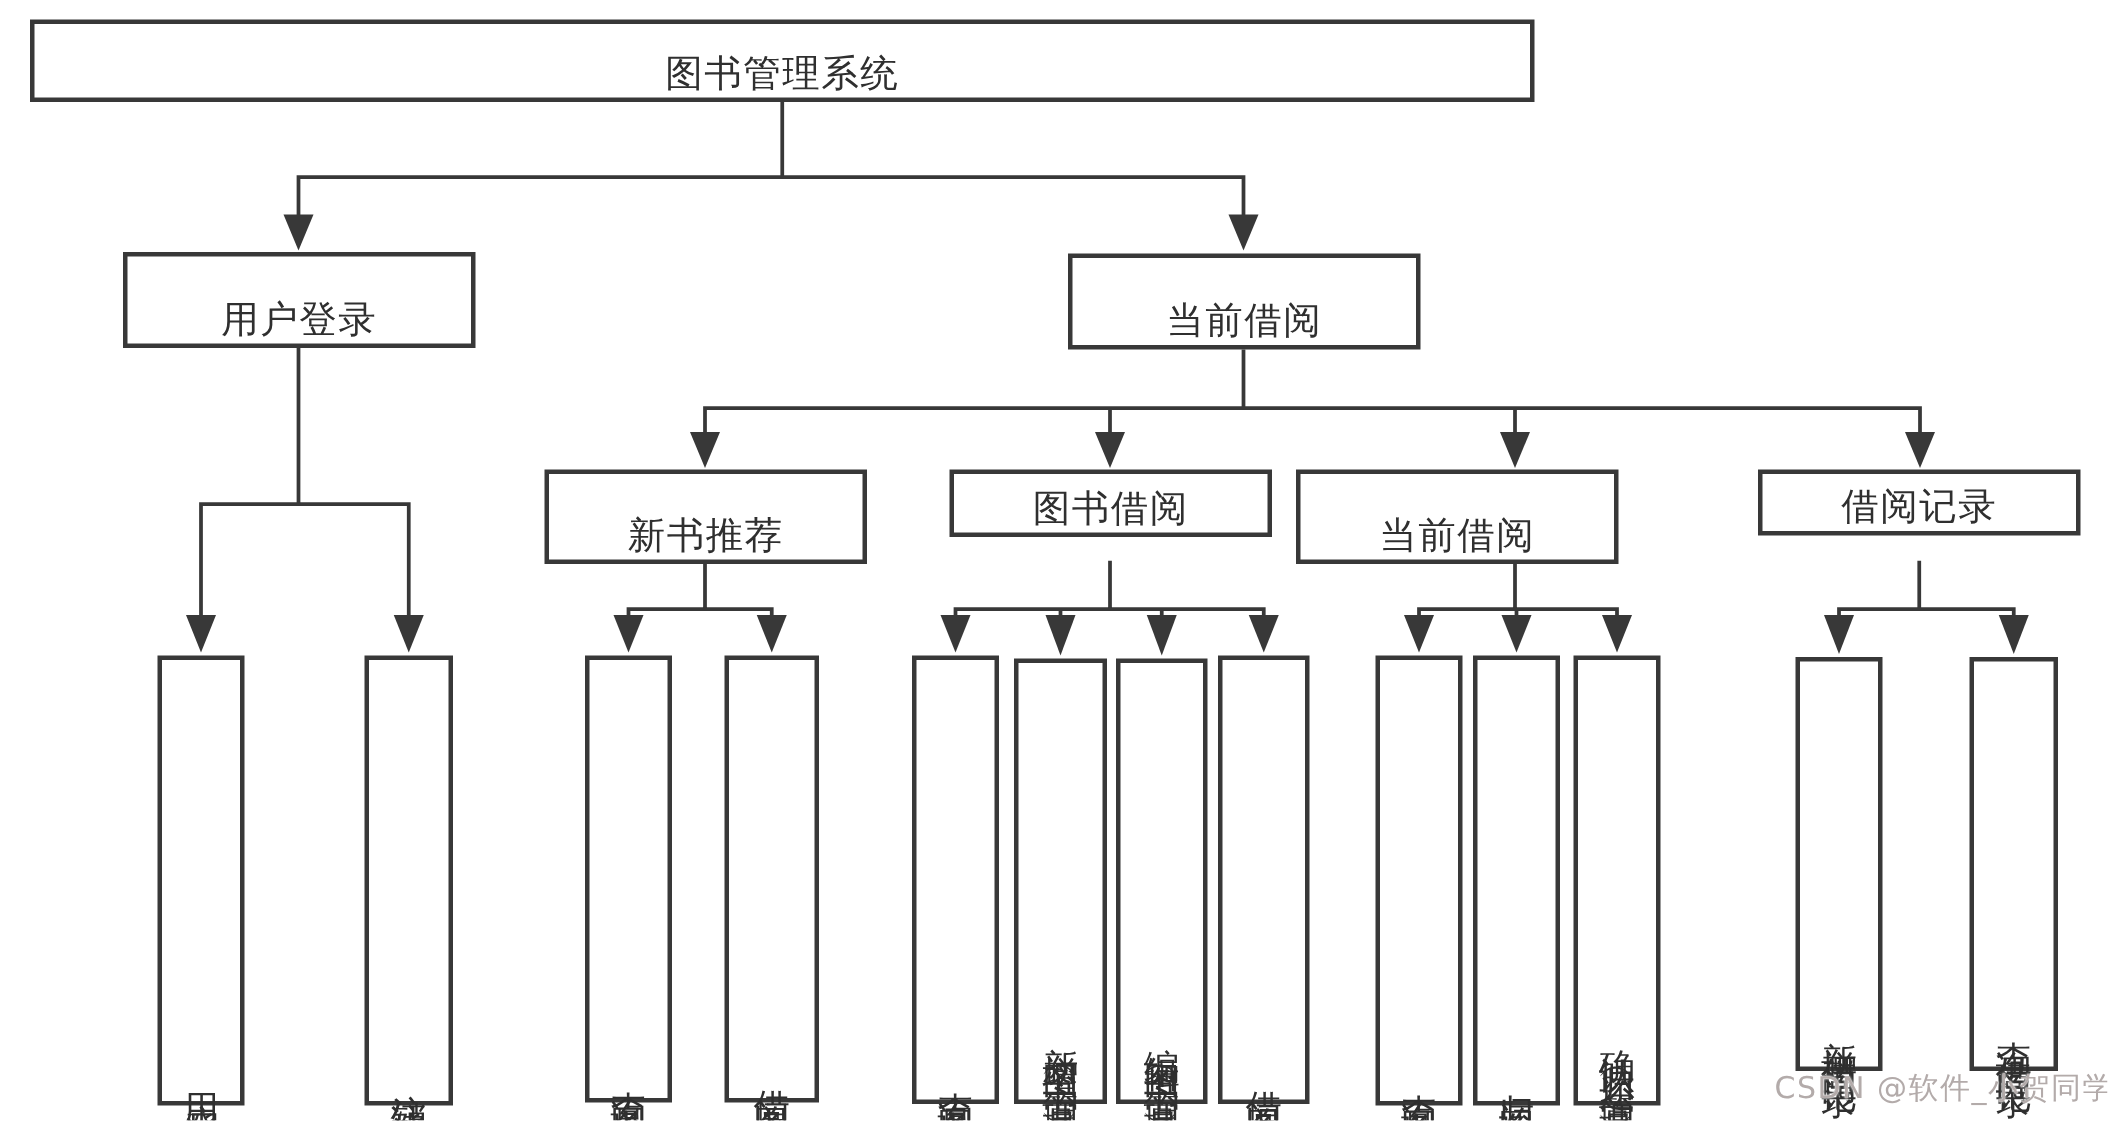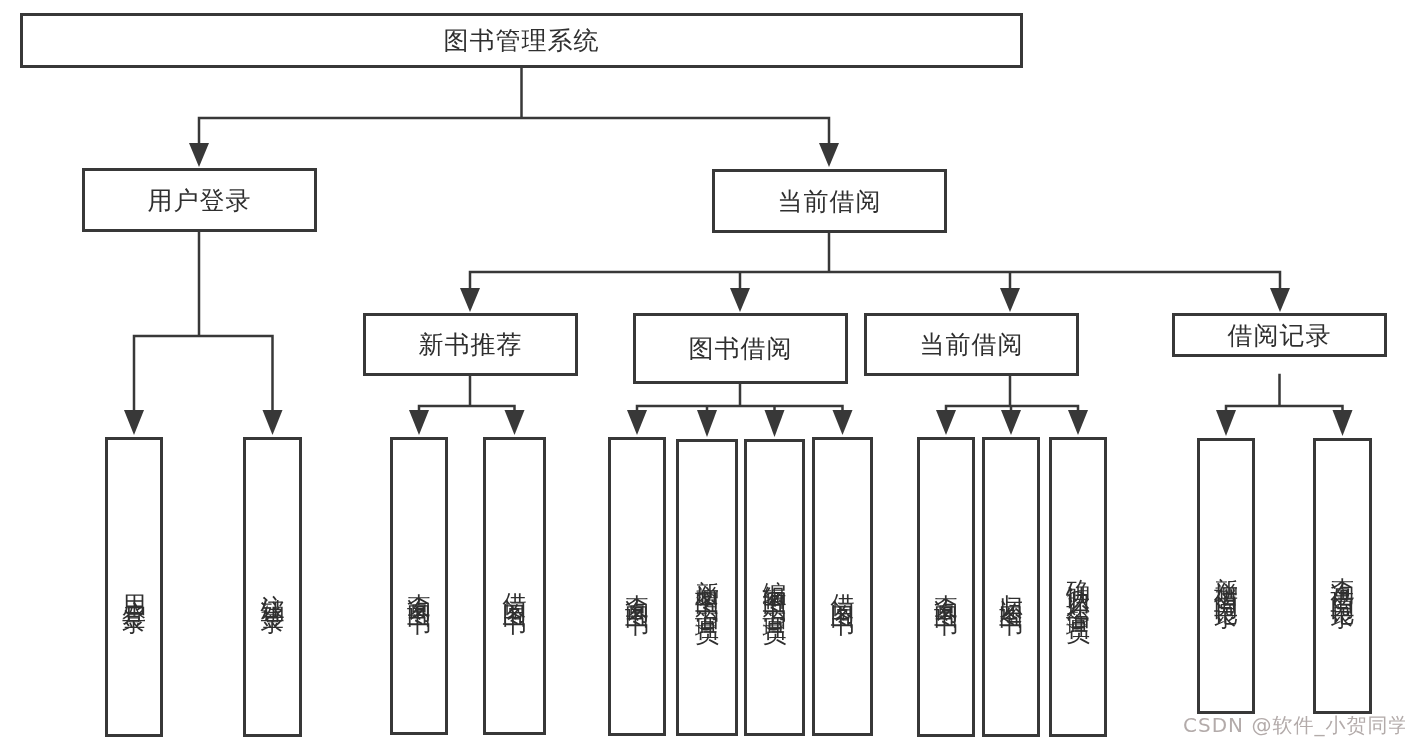--- a/index.html
+++ b/index.html
@@ -18,21 +18,21 @@
   svg.connectors {
     position: absolute;
     left: 0; top: 0;
     width: 1405px; height: 747px;
   }
   .node {
     position: absolute;
     background: #ffffff;
     border: 3px solid #383838;
     display: flex;
-    align-items: center;
+    align-items: flex-end;
     justify-content: center;
     color: #2f2f2f;
   }
   .h-node span {
     font-size: 25px;
     letter-spacing: 1px;
     white-space: nowrap;
   }
   .v-node span {
     writing-mode: vertical-rl;
@@ -106,21 +106,21 @@
   <div class="node h-node" style="left:82px;top:168px;width:235px;height:64px">
     <span>用户登录</span>
   </div>
   <div class="node h-node" style="left:712px;top:169px;width:235px;height:64px">
     <span>当前借阅</span>
   </div>
 
   <div class="node h-node" style="left:363px;top:313px;width:215px;height:63px">
     <span>新书推荐</span>
   </div>
-  <div class="node h-node" style="left:633px;top:313px;width:215px;height:71px">
+  <div class="node h-node" style="left:633px;top:313px;width:215px;height:45px">
     <span>图书借阅</span>
   </div>
   <div class="node h-node" style="left:864px;top:313px;width:215px;height:63px">
     <span>当前借阅</span>
   </div>
   <div class="node h-node" style="left:1172px;top:313px;width:215px;height:44px">
     <span>借阅记录</span>
   </div>
 
   <div class="node v-node" style="left:105px;top:437px;width:58px;height:300px">

